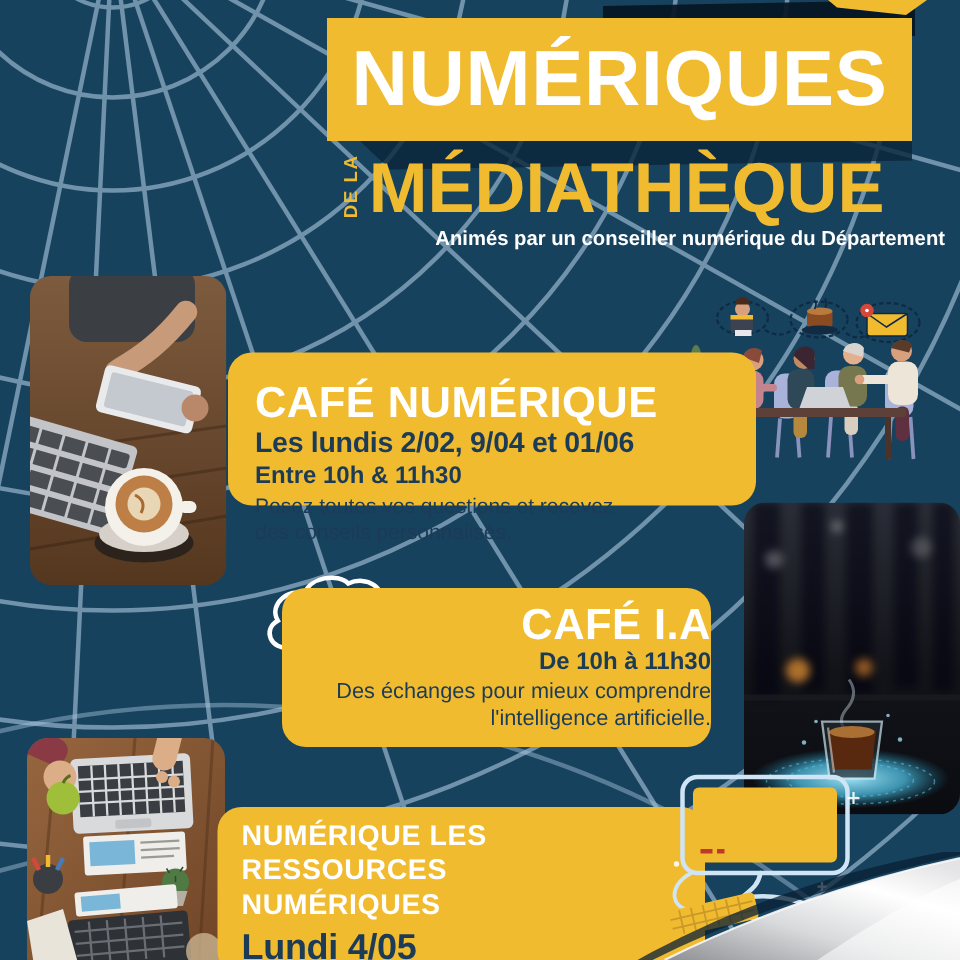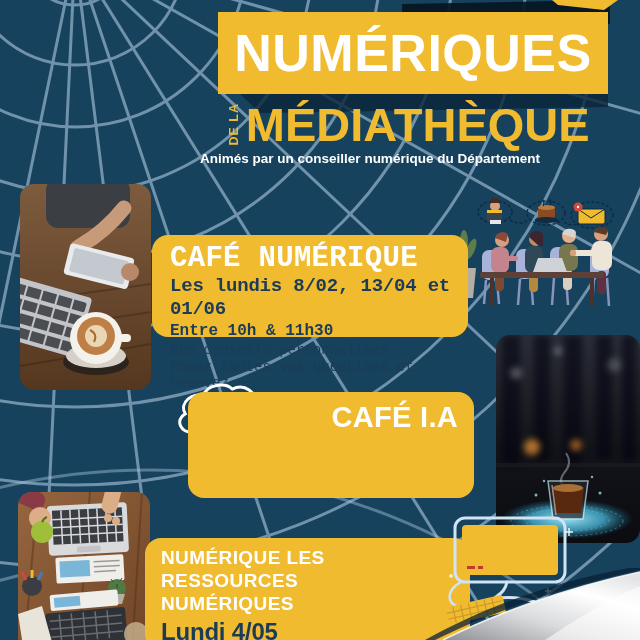--- a/index.html
+++ b/index.html
@@ -30,28 +30,28 @@
   .title-prefix{
     writing-mode:vertical-rl;transform:rotate(180deg);
     font-size:12.5px;font-weight:800;letter-spacing:1px;
     color:var(--accent-yellow,#F1BB30);line-height:1;
   }
   .title-secondary{
     font-size:47px;font-weight:700;letter-spacing:0;
     color:var(--accent-yellow,#F1BB30);
   }
   .subtitle{
-    left:110px;top:151px;width:520px;text-align:center;
+    left:110px;top:151px;width:520px;text-align:right;
     font-size:13.5px;font-weight:700;color:var(--white,#fff);
   }
 
   
   .ybox{background:var(--accent-yellow,#F1BB30);border-radius:16px;color:var(--navy-text,#1C3B57);}
-  .box-cafe-num{left:152px;top:235px;width:316px;height:102px;padding:9px 12px 8px 18px;font-family:Liberation Mono, monospace;}
-  .box-cafe-ia{left:188px;top:392px;width:286px;height:106px;padding:10px 16px 8px 10px;text-align:right;}
+  .box-cafe-num{left:152px;top:235px;width:352px;height:102px;padding:19px 12px 8px 18px;}
+  .box-cafe-ia{left:188px;top:392px;width:286px;height:106px;padding:10px 0 8px 10px;text-align:right;}
   .box-decouvrir{left:145px;top:538px;width:325px;height:112px;padding:9px 12px 0 16px;}
   .sec-title{font-size:29px;font-weight:800;letter-spacing:.3px;color:var(--white,#fff);line-height:1.05;}
   .sec-title-sm{font-size:19px;font-weight:800;letter-spacing:.4px;color:var(--white,#fff);line-height:1.2;}
   .sec-dates{font-size:19px;font-weight:800;letter-spacing:-.2px;line-height:1.2;margin-top:1px;}
   .sec-dates-lg{font-size:22px;}
   .sec-dates-xl{font-size:24px;margin-top:3px;}
   .sec-time{font-size:16px;font-weight:800;line-height:1.25;}
   .sec-desc{font-size:14px;font-weight:500;line-height:1.18;margin-top:1px;}
   .sec-desc-r{font-size:14.5px;}
 
@@ -251,25 +251,25 @@
       </g>
       <polygon points="98,66 122,66 127,80 93,80" fill="#cfd2d6"></polygon>
       <rect x="40" y="80" width="124" height="6" rx="2" fill="#5d4037"></rect>
       <rect x="50" y="86" width="4" height="28" fill="#4a332a"></rect>
       <rect x="150" y="86" width="4" height="28" fill="#4a332a"></rect>
     </svg>
   </div>
 
   <div class="abs ybox box-cafe-num">
     <div class="sec-title">CAFÉ NUMÉRIQUE</div>
-    <div class="sec-dates">Les lundis 8/02, 13/04 et 01/06</div>
+    <div class="sec-dates">Les lundis 2/02, 9/04 et 01/06</div>
     <div class="sec-time">Entre 10h &amp; 11h30</div>
     <div class="sec-desc">
+      <div>Posez toutes vos questions et recevez</div>
       <div>des conseils personnalisés.</div>
-      <div>Posez toutes vos questions et recevez</div>
     </div>
   </div>
 
   <div class="abs photo photo-espresso" aria-label="photo: espresso glass on a glowing blue digital surface in a dark café">
     <svg width="144" height="208" viewBox="0 0 144 208">
       <defs>
         <linearGradient id="bardark" x1="0" y1="0" x2="0" y2="1">
           <stop offset="0" stop-color="#2b2e38"></stop>
             <stop offset="0.55" stop-color="#13141a"></stop>
           <stop offset="1" stop-color="#0b0c10"></stop>
@@ -321,21 +321,24 @@
   <div class="abs badge-ia">
     <svg width="104" height="78" viewBox="0 0 104 78">
       <path d="M24 50 C10 50 7 35 18 31 C13 19 29 10 38 16 C43 5 62 5 68 13 C81 9 93 20 87 30 C97 37 90 52 77 51 C73 60 58 62 52 55 C44 64 27 59 24 50 Z" fill="none" stroke="#ffffff" stroke-width="3"></path>
       <path d="M40 58 L34 72 L54 60" fill="none" stroke="#ffffff" stroke-width="3" stroke-linejoin="round"></path>
       <text x="34" y="45" font-family="Liberation Sans, sans-serif" font-size="32" font-weight="700" fill="#ffffff" transform="rotate(-4 50 38)">IA</text>
     </svg>
   </div>
 
   <div class="abs ybox box-cafe-ia">
     <div class="sec-title">CAFÉ I.A</div>
+    <div class="sec-time">De 10h à 11h30</div>
     <div class="sec-desc sec-desc-r">
+      <div>Des échanges pour mieux comprendre</div>
+      <div>l'intelligence artificielle.</div>
     </div>
   </div>
 
   <div class="abs photo photo-desk" aria-label="photo: overhead desk with laptops, a hand holding a green apple">
     <svg width="132" height="160" viewBox="0 0 132 160">
       <defs>
         <linearGradient id="wood2" x1="0" y1="0" x2="1" y2="1">
           <stop offset="0" stop-color="#96663f"></stop>
             <stop offset="1" stop-color="#6e4426"></stop>
         </linearGradient>

